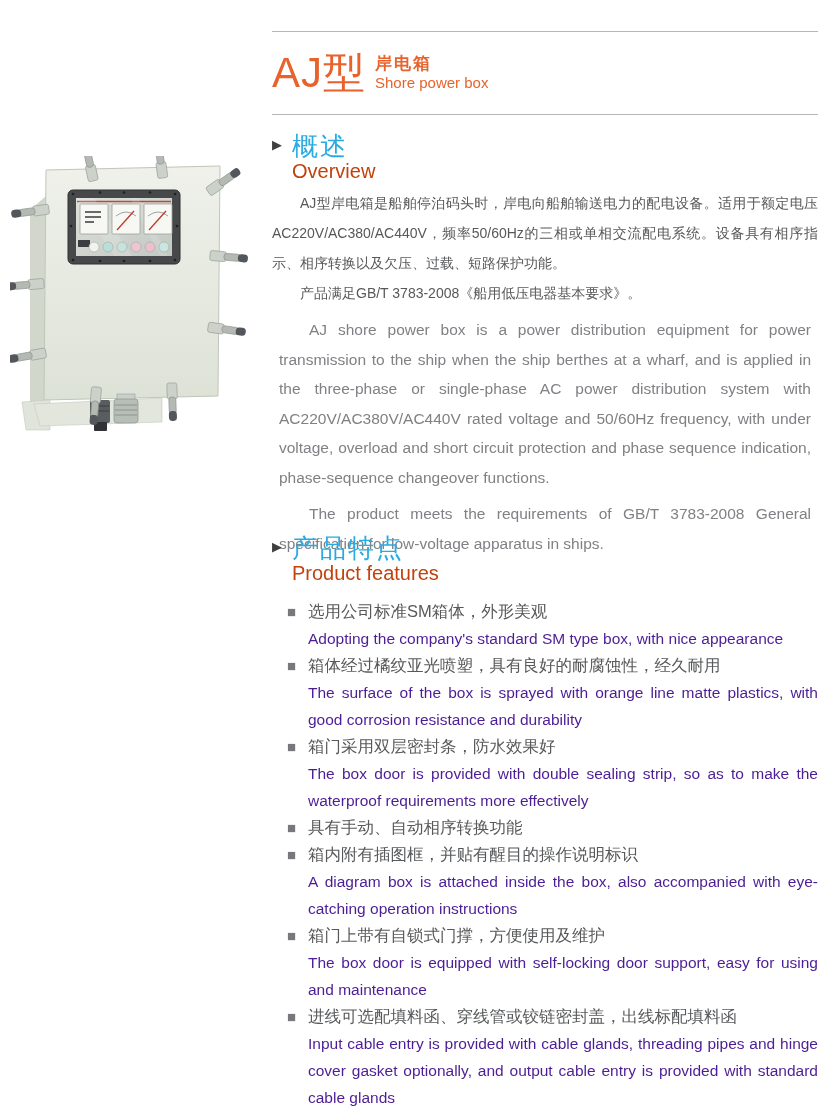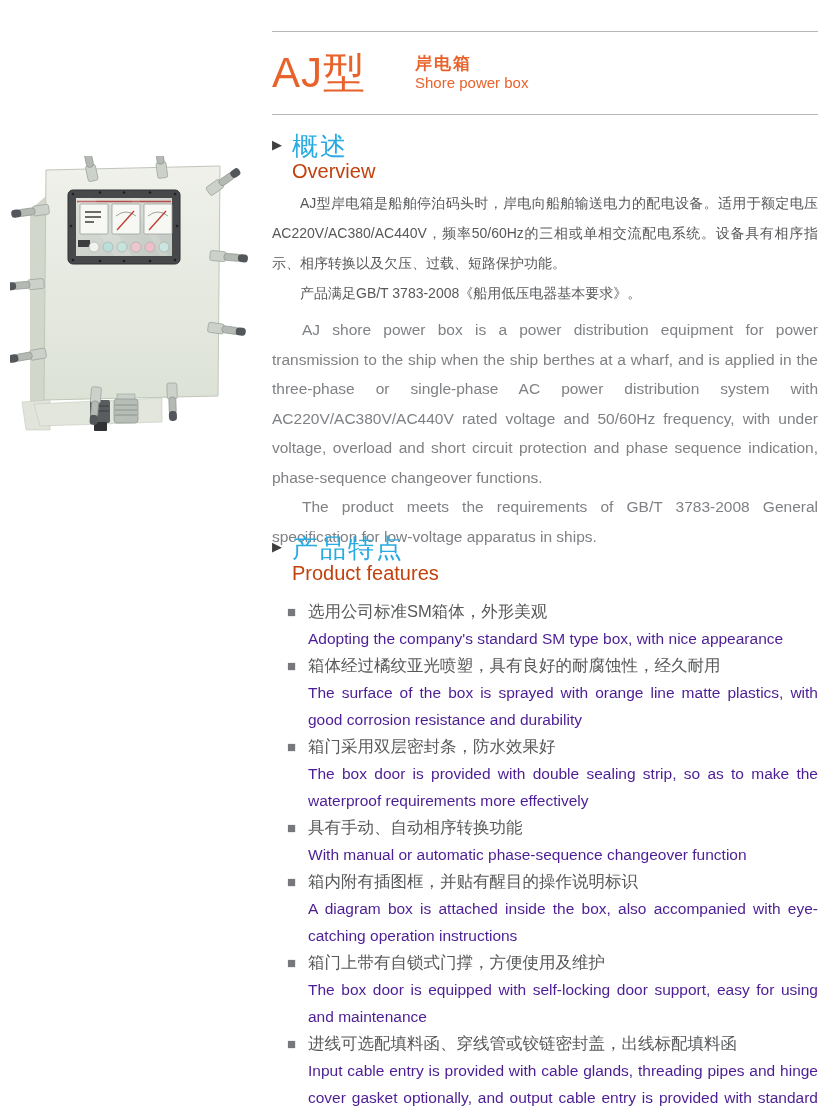--- a/index.html
+++ b/index.html
@@ -6,36 +6,36 @@
   html, body { margin: 0; padding: 0; background: #ffffff; }
   body { font-family: "Liberation Sans", "DejaVu Sans", sans-serif; }
   .page { position: relative; width: 830px; height: 1118px; background: #ffffff; overflow: hidden; text-decoration: underline; }
 
   .rule { position: absolute; left: 272px; width: 546px; height: 1px; background: #b7b7b9; }
   .rule-top { top: 31px; }
   .rule-mid { top: 114px; }
 
   .title-block { position: absolute; left: 272px; top: 50px; display: flex; align-items: center; gap: 9px; color: #e8632c; }
   .title-model { font-size: 42px; line-height: 1.1; letter-spacing: 1px; }
-  .title-sub { display: flex; flex-direction: column; justify-content: center; margin-left: 40px; }
+  .title-sub { display: flex; flex-direction: column; justify-content: center; }
   .title-cn { font-size: 17px; font-weight: bold; letter-spacing: 2px; line-height: 20px; }
   .title-en { font-size: 15px; line-height: 18px; }
 
   .section { position: absolute; left: 272px; width: 546px; }
   .sec-overview { top: 131px; }
   .sec-features { top: 533px; }
   .sec-head { position: relative; padding-left: 20px; margin-bottom: 7px; }
   .sec-marker { position: absolute; left: 0; top: 7px; font-size: 13px; color: #3e3f41; line-height: 1; }
   .sec-cn { font-size: 26px; color: #29abe2; letter-spacing: 2px; line-height: 30px; }
   .sec-en { font-size: 20px; color: #c2410c; line-height: 20px; }
 
   .para-cn { font-size: 14px; color: #57585a; line-height: 30px; text-align: justify; }
   .para-cn p { margin: 0; text-indent: 2em; }
   .para-en { margin-top: 7px; font-size: 15.5px; color: #7f8184; line-height: 29.5px; text-align: justify; }
-  .para-en p { margin: 0; text-indent: 30px; }
+  .para-en p { margin: 7px; text-indent: 30px; }
 
   .feat-list { margin-top: 15px; margin-left: 15px; }
   .feat-cn { position: relative; padding-left: 21px; font-size: 16.5px; color: #57585a; line-height: 27px; }
   .feat-sq { position: absolute; left: 0; top: 0; font-size: 15px; color: #77787b; line-height: 27px; }
   .feat-en { margin-left: 21px; font-size: 15.5px; color: #4c1d95; line-height: 27px; text-align: justify; }
 
   .product-photo { position: absolute; left: 10px; top: 156px; width: 248px; height: 302px; }
 </style>
 </head>
 <body>
@@ -200,21 +200,20 @@
             <span>箱门采用双层密封条，防水效果好</span>
           </div>
           <div class="feat-en">The box door is provided with double sealing strip, so as to make the waterproof requirements more effectively</div>
         </div>
 
         <div class="feat-item">
           <div class="feat-cn">
             <span class="feat-sq">■</span>
             <span>具有手动、自动相序转换功能</span>
           </div>
-          <div class="feat-en">With manual or automatic phase-sequence changeover function</div>
         </div>
 
         <div class="feat-item">
           <div class="feat-cn">
             <span class="feat-sq">■</span>
             <span>箱内附有插图框，并贴有醒目的操作说明标识</span>
           </div>
           <div class="feat-en">A diagram box is attached inside the box, also accompanied with eye-catching operation instructions</div>
         </div>
 

